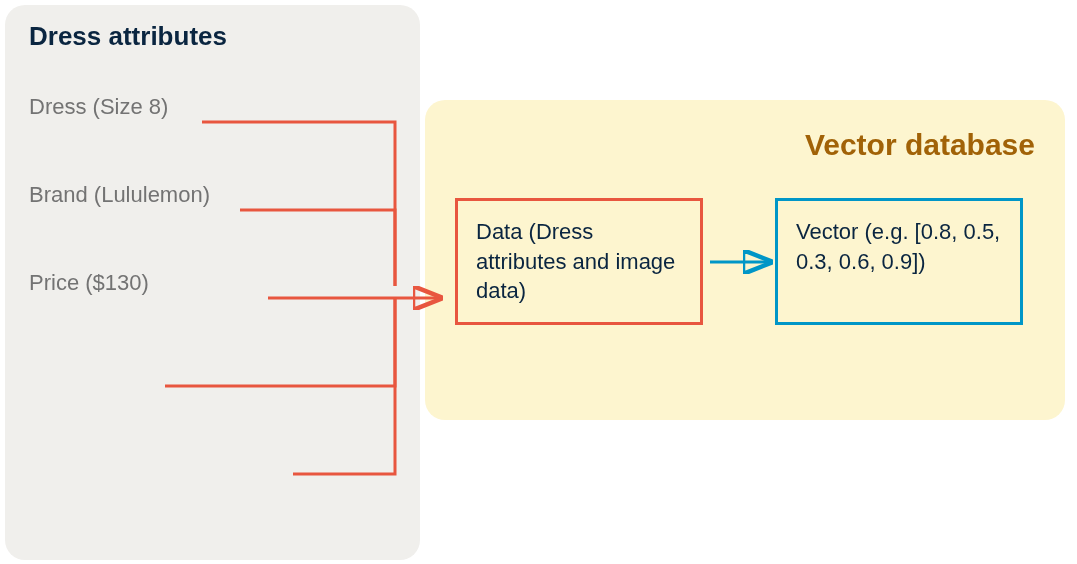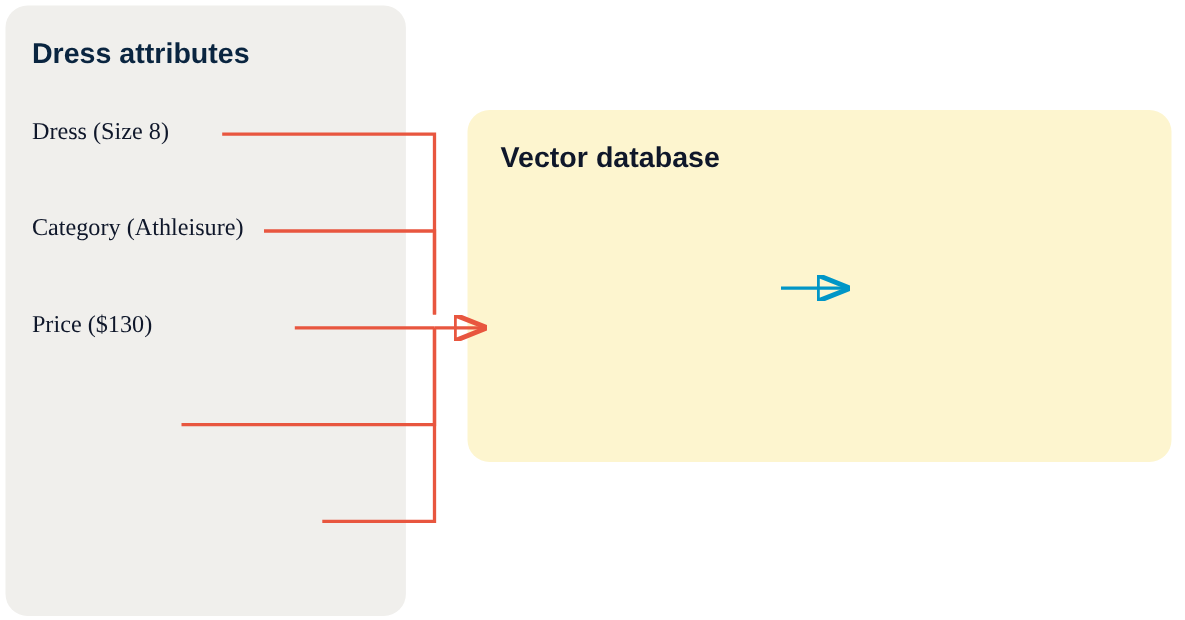--- a/index.html
+++ b/index.html
@@ -11,58 +11,57 @@
       font-family: -apple-system, BlinkMacSystemFont, 'Segoe UI', Helvetica, Arial, sans-serif;
       background: #fff;
       width: 1077px;
       height: 564px;
       position: relative;
     }
     .attributes-panel {
       position: absolute;
       left: 5px;
       top: 5px;
-      width: 364px;
+      width: 415px;
       height: 555px;
       background: #f0efec;
       border-radius: 20px;
-      padding: 28px 24px;
+      padding: 16px 24px;
     }
     .panel-title {
       font-size: 26px;
       font-weight: 700;
       color: #0a2540;
       margin-bottom: 42px;
     }
     .attr-list {
       display: flex;
       flex-direction: column;
       gap: 62px;
     }
     .attr-item {
       font-size: 22px;
-      color: #0f172a;
+      color: #737373;
       font-weight: 400;
-      font-family: Liberation Serif, serif;
     }
     .vector-db-panel {
       position: absolute;
       left: 425px;
       top: 100px;
       width: 640px;
       height: 320px;
       background: #fdf5cf;
       border-radius: 20px;
       padding: 28px 30px;
     }
     .vector-db-title {
-      font-size: 26px;
+      font-size: 30px;
       font-weight: 700;
-      color: #0f172a;
-      text-align: left;
+      color: #a16207;
+      text-align: right;
       margin-bottom: 36px;
     }
     .boxes-row {
       display: flex;
       gap: 72px;
       align-items: stretch;
     }
     .data-box {
       border: 3px solid #e8563f;
       width: 248px;
@@ -88,27 +87,31 @@
       pointer-events: none;
     }
   </style>
 </head>
 <body>
 
 <div class="attributes-panel">
   <div class="panel-title">Dress attributes</div>
   <div class="attr-list">
     <div class="attr-item">Dress (Size 8)</div>
-    <div class="attr-item">Category (Athleisure)</div>
+    <div class="attr-item">Brand (Lululemon)</div>
     <div class="attr-item">Price ($130)</div>
   </div>
 </div>
 
 <div class="vector-db-panel">
   <div class="vector-db-title">Vector database</div>
+  <div class="boxes-row">
+    <div class="data-box">Data (Dress attributes and image data)</div>
+    <div class="vector-box">Vector (e.g. [0.8, 0.5, 0.3, 0.6, 0.9])</div>
+  </div>
 </div>
 
 <svg class="overlay">
   <defs>
     <marker id="arrowhead-orange" markerWidth="10" markerHeight="8" refX="9" refY="4" orient="auto">
       <polygon points="0 0, 10 4, 0 8" fill="none" stroke="#e8563f" stroke-width="1.5"></polygon>
     </marker>
     <marker id="arrowhead-blue" markerWidth="10" markerHeight="8" refX="9" refY="4" orient="auto">
       <polygon points="0 0, 10 4, 0 8" fill="none" stroke="#0096c7" stroke-width="1.5"></polygon>
     </marker>

